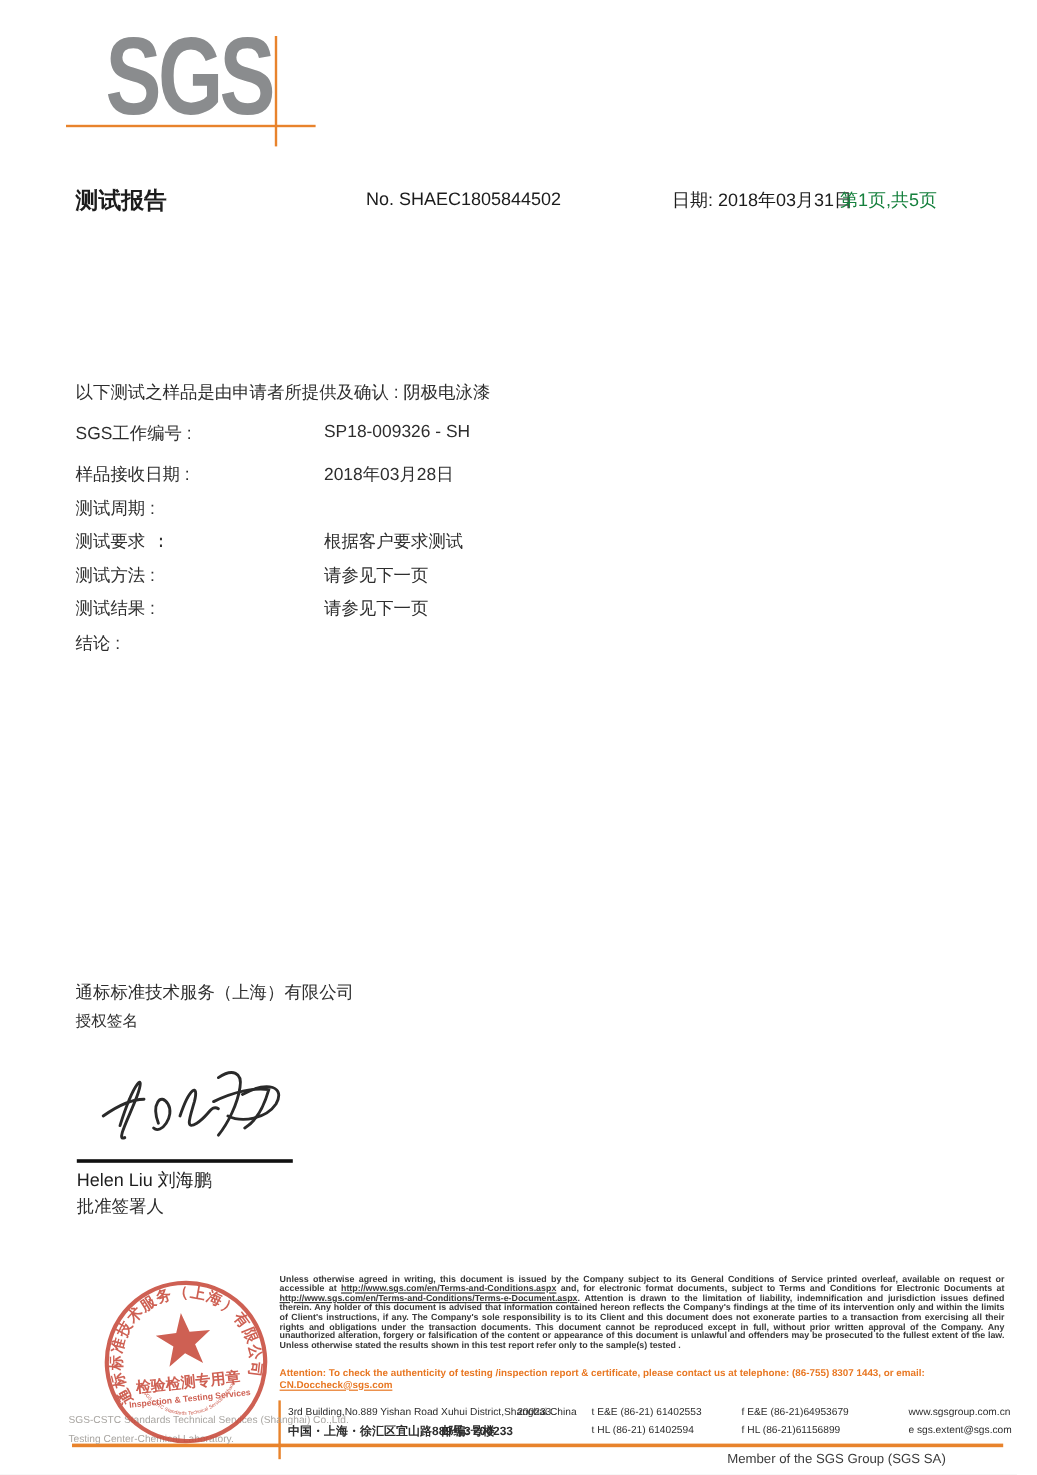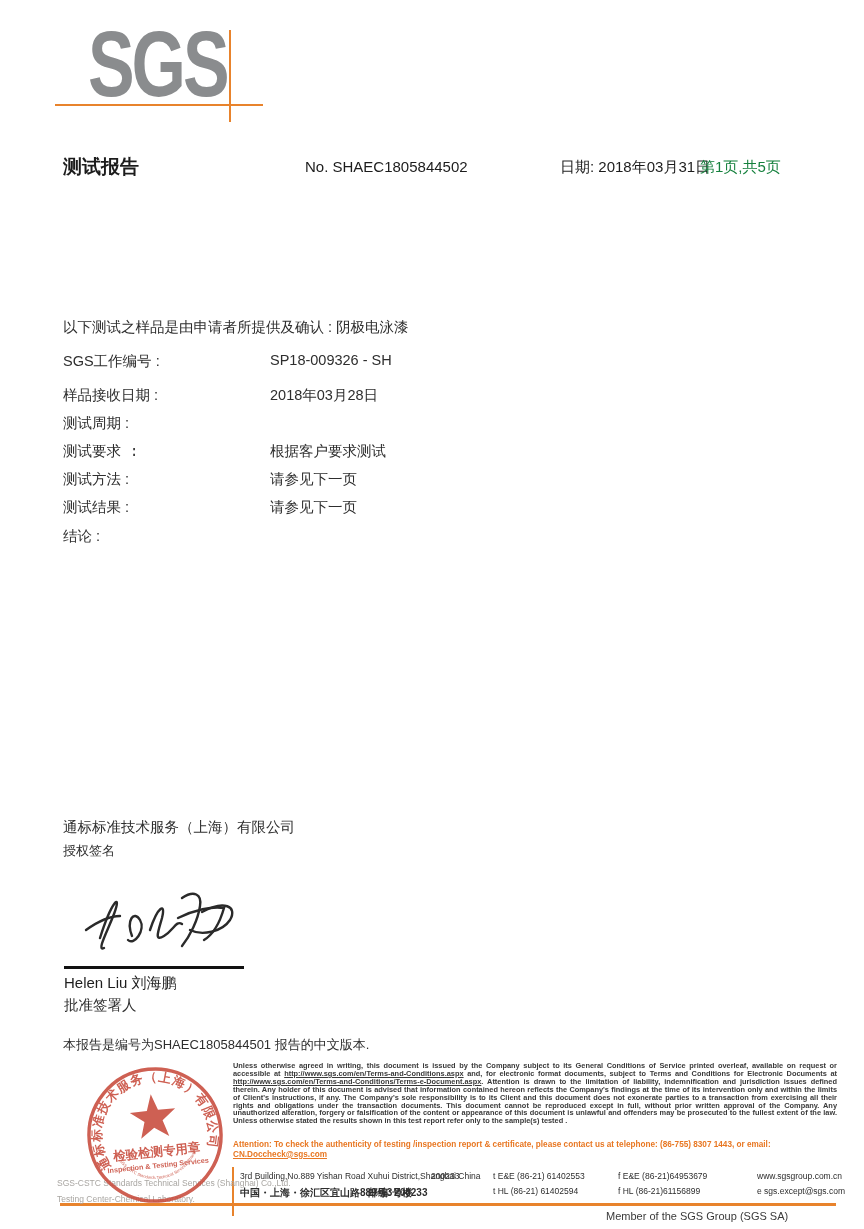--- a/index.html
+++ b/index.html
@@ -104,21 +104,20 @@
       <path d="M112,20 C124,12 132,16 130,28 C128,42 120,58 112,68"></path>
       <path d="M108,40 C124,32 142,28 154,30 C150,44 144,56 134,62"></path>
       <path d="M132,34 C154,22 168,28 160,42 C152,54 132,58 120,52"></path>
     </g>
   </svg>
 
   <div class="abs sig-line"></div>
   <div class="abs sig-name">Helen Liu 刘海鹏</div>
   <div class="abs sig-role">批准签署人</div>
 
-  <div class="abs note-line">本报告是编号为SHAEC1805844501 报告的中文版本.</div>
 
   <svg class="abs stamp-svg" width="150" height="150" viewBox="0 0 150 150">
     <circle cx="75" cy="75" r="66" fill="none" stroke="#C84B3C" stroke-width="3.5"></circle>
     <path id="ringPath" d="M 28.2,102 A 54,54 0 1 1 121.8,102" fill="none"></path>
     <path id="innerPath" d="M 36.9,97 A 44,44 0 0 0 113.1,97" fill="none"></path>
     <text font-size="12.5" fill="#C84B3C" font-weight="bold" letter-spacing="1">
       <textPath href="#ringPath" xlink:href="#ringPath">通标标准技术服务（上海）有限公司</textPath>
     </text>
     <polygon fill="#C84B3C" points="75,34 80.6,50.2 97.8,50.6 84.1,61 89.1,77.4 75,67.6 60.9,77.4 65.9,61 52.2,50.6 69.4,50.2"></polygon>
     <text x="75" y="96" text-anchor="middle" font-size="12.5" font-weight="bold" fill="#C84B3C">检验检测专用章</text>
@@ -144,18 +143,18 @@
   <div class="abs addr a-row1 c-addr">3rd Building,No.889 Yishan Road Xuhui District,Shanghai China</div>
   <div class="abs addr a-row1 c-postal1">200233</div>
   <div class="abs addr a-row1 c-tel">t E&amp;E (86-21) 61402553</div>
   <div class="abs addr a-row1 c-fax">f E&amp;E (86-21)64953679</div>
   <div class="abs addr a-row1 c-site">www.sgsgroup.com.cn</div>
 
   <div class="abs addr addr-cn a-row2 c-addr">中国・上海・徐汇区宜山路889号3号楼</div>
   <div class="abs addr addr-cn a-row2 c-postal2">邮编: 200233</div>
   <div class="abs addr a-row2 c-tel">t HL (86-21) 61402594</div>
   <div class="abs addr a-row2 c-fax">f HL (86-21)61156899</div>
-  <div class="abs addr a-row2 c-site">e  sgs.except@sgs.com</div>
+  <div class="abs addr a-row2 c-site">e  sgs.extent@sgs.com</div>
 
   <div class="abs foot-rule"></div>
   <div class="abs member-line">Member of the SGS Group (SGS SA)</div>
 
 </div>
 
 </body></html>

